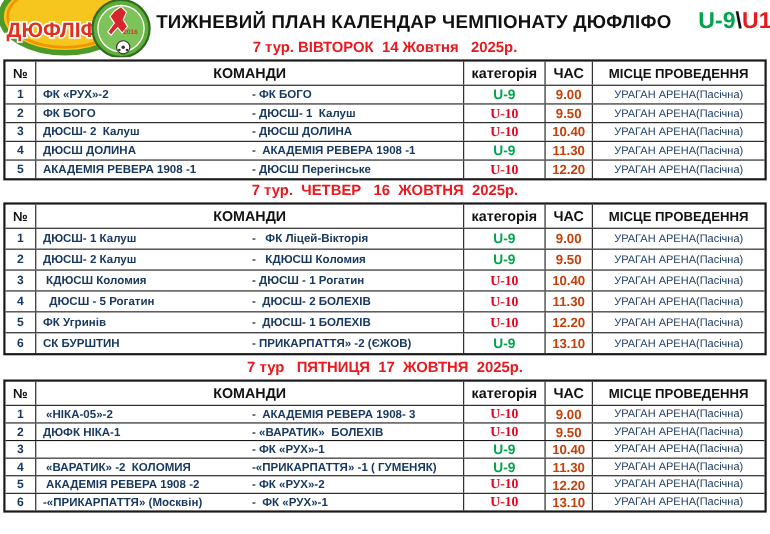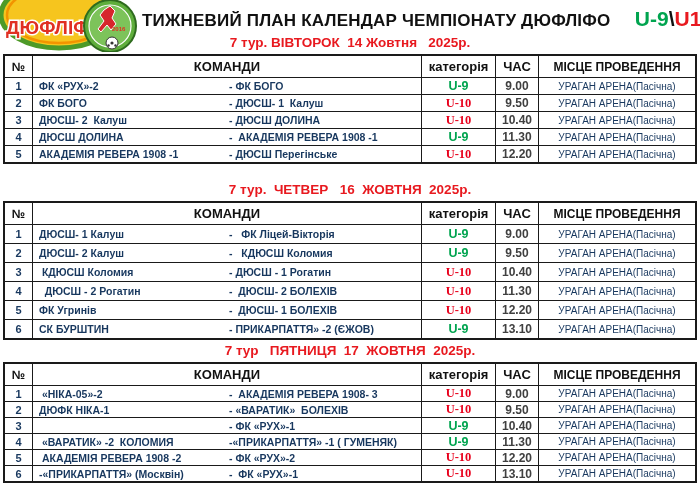--- a/index.html
+++ b/index.html
@@ -13,21 +13,21 @@
   .title-wrap { flex:1; text-align:center; padding-top:7px; white-space:nowrap; }
   .title-main { font-size:17px; font-weight:bold; color:#111; letter-spacing:0.2px; }
   .title-u9   { font-size:21px; font-weight:bold; color:#00a44f; margin-left:20px; }
   .title-sep  { font-size:21px; font-weight:bold; color:#111; }
   .title-u10  { font-size:21px; font-weight:bold; color:#e8191f; }
 
   
   .day-subtitle { text-align:center; font-size:13.5px; font-weight:bold; color:#e8191f;
                   white-space:pre; }
   .sub-0 { margin-top:5px; margin-bottom:4px; }
-  .sub-1 { margin-top:18px; margin-bottom:4px; }
+  .sub-1 { margin-top:1px; margin-bottom:4px; }
   .sub-2 { margin-top:3px; margin-bottom:4px; }
 
   .grid { width:694px; margin-left:3px; border:2px solid #1a1a1a; }
   .row { display:flex; border-top:1px solid #1a1a1a; align-items:stretch; }
   .row:first-child { border-top:none; }
   .cell { border-left:1px solid #1a1a1a; display:flex; align-items:center;
           justify-content:center; overflow:hidden; }
   .cell:first-child { border-left:none; }
   .c-num   { width:27px;  flex:0 0 27px; }
   .c-teams { flex:1; justify-content:flex-start; position:relative; }
@@ -47,21 +47,21 @@
   .day-1 .drow { height:19px; }
   .day-2 .drow { height:16px; }
 
   .drow .c-num { font-size:11px; font-weight:bold; color:#17375e; }
   .home, .away { font-size:10.5px; font-weight:bold; color:#17375e; white-space:pre; }
   .home { padding-left:6px; }
   .away { position:absolute; left:196px; }
   .drow .c-cat  { font-size:12.5px; font-weight:bold; }
   .cat-green { color:#00a44f; }
   .cat-red   { color:#e8001c;font-family:Liberation Serif, serif; }
-  .drow .c-time { font-size:12px; font-weight:bold; color:#404040; }
+  .drow .c-time { font-size:12px; font-weight:bold; color:#c2410c; }
   .drow .c-venue{ font-size:10px; font-weight:normal; color:#17375e; white-space:nowrap; }
 
   
   .footer-note { margin:7px 0 0 30px; font-size:13.5px; font-weight:bold; white-space:pre; }
 </style>
 </head>
 <body>
 
 <div class="page">
 
@@ -196,21 +196,21 @@
       <span class="away">- ДЮСШ - 1 Рогатин</span>
     </div>
     <div class="cell c-cat cat-red">U-10</div>
     <div class="cell c-time">10.40</div>
     <div class="cell c-venue">УРАГАН АРЕНА(Пасічна)</div>
   </div>
 
   <div class="row drow">
     <div class="cell c-num">4</div>
     <div class="cell c-teams">
-      <span class="home">  ДЮСШ - 2 Рогатин</span>
+      <span class="home">  ДЮСШ - 5 Рогатин</span>
       <span class="away">-  ДЮСШ- 2 БОЛЕХІВ</span>
     </div>
     <div class="cell c-cat cat-red">U-10</div>
     <div class="cell c-time">11.30</div>
     <div class="cell c-venue">УРАГАН АРЕНА(Пасічна)</div>
   </div>
 
   <div class="row drow">
     <div class="cell c-num">5</div>
     <div class="cell c-teams">

